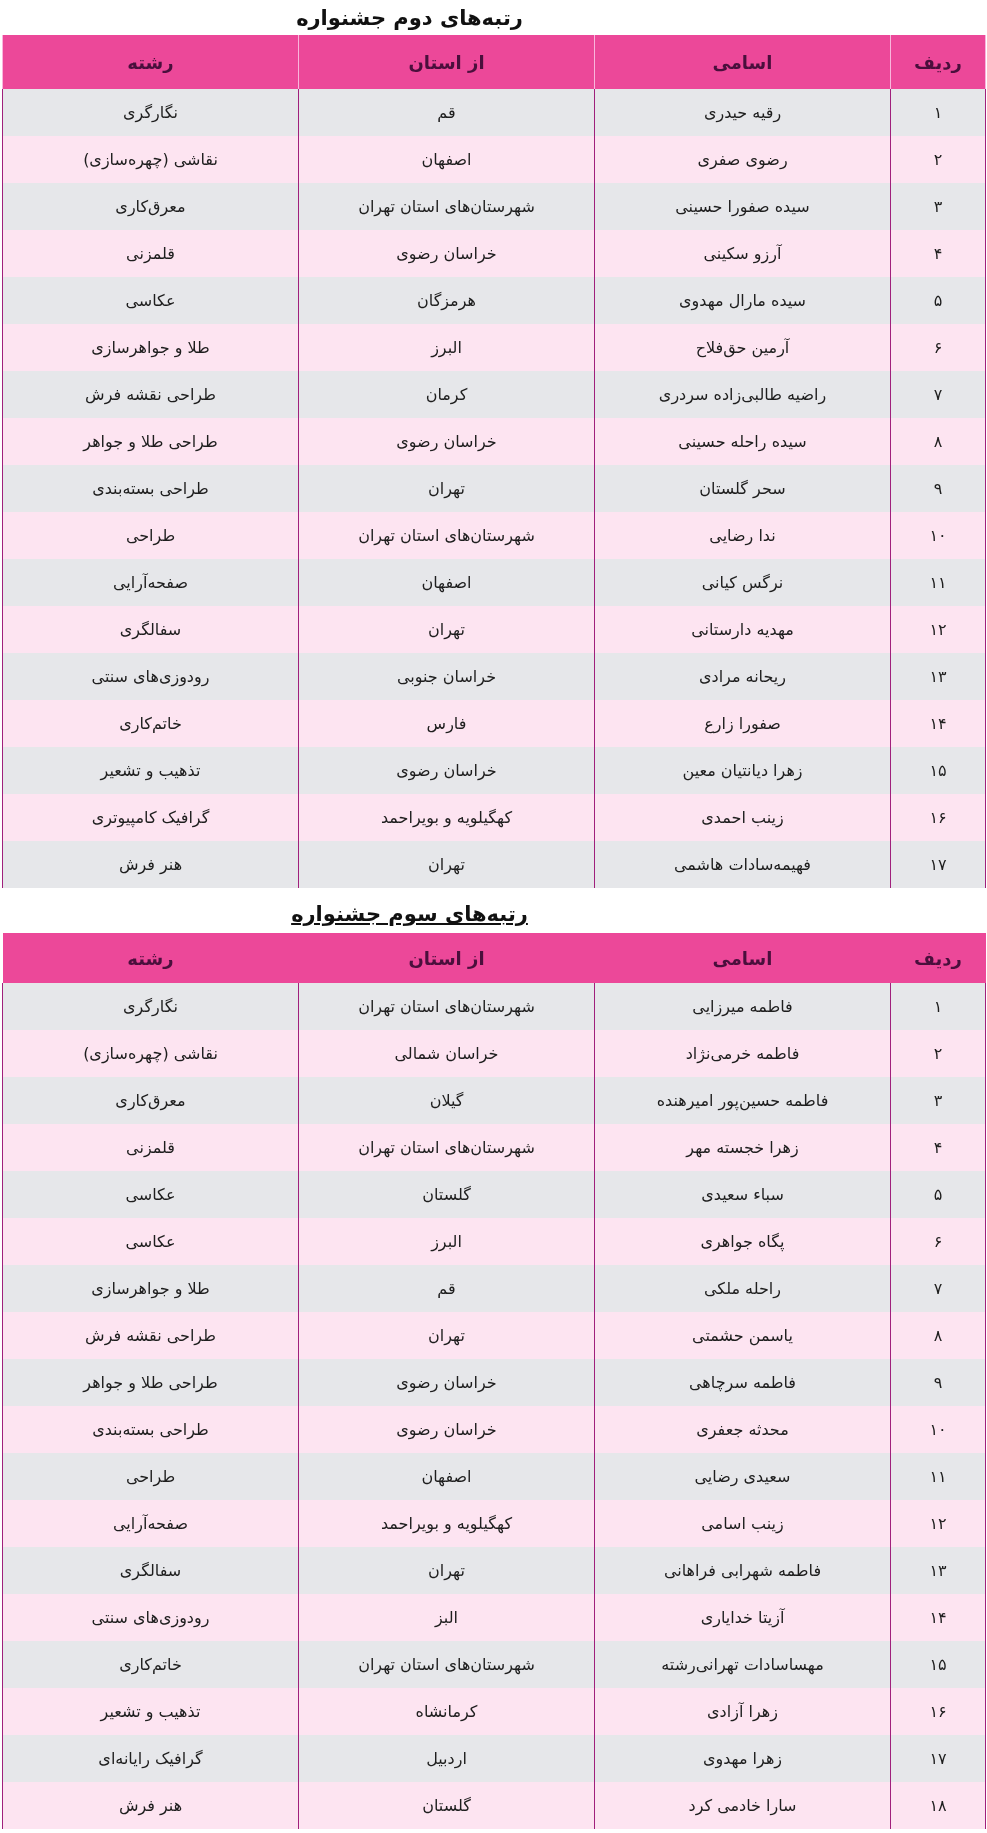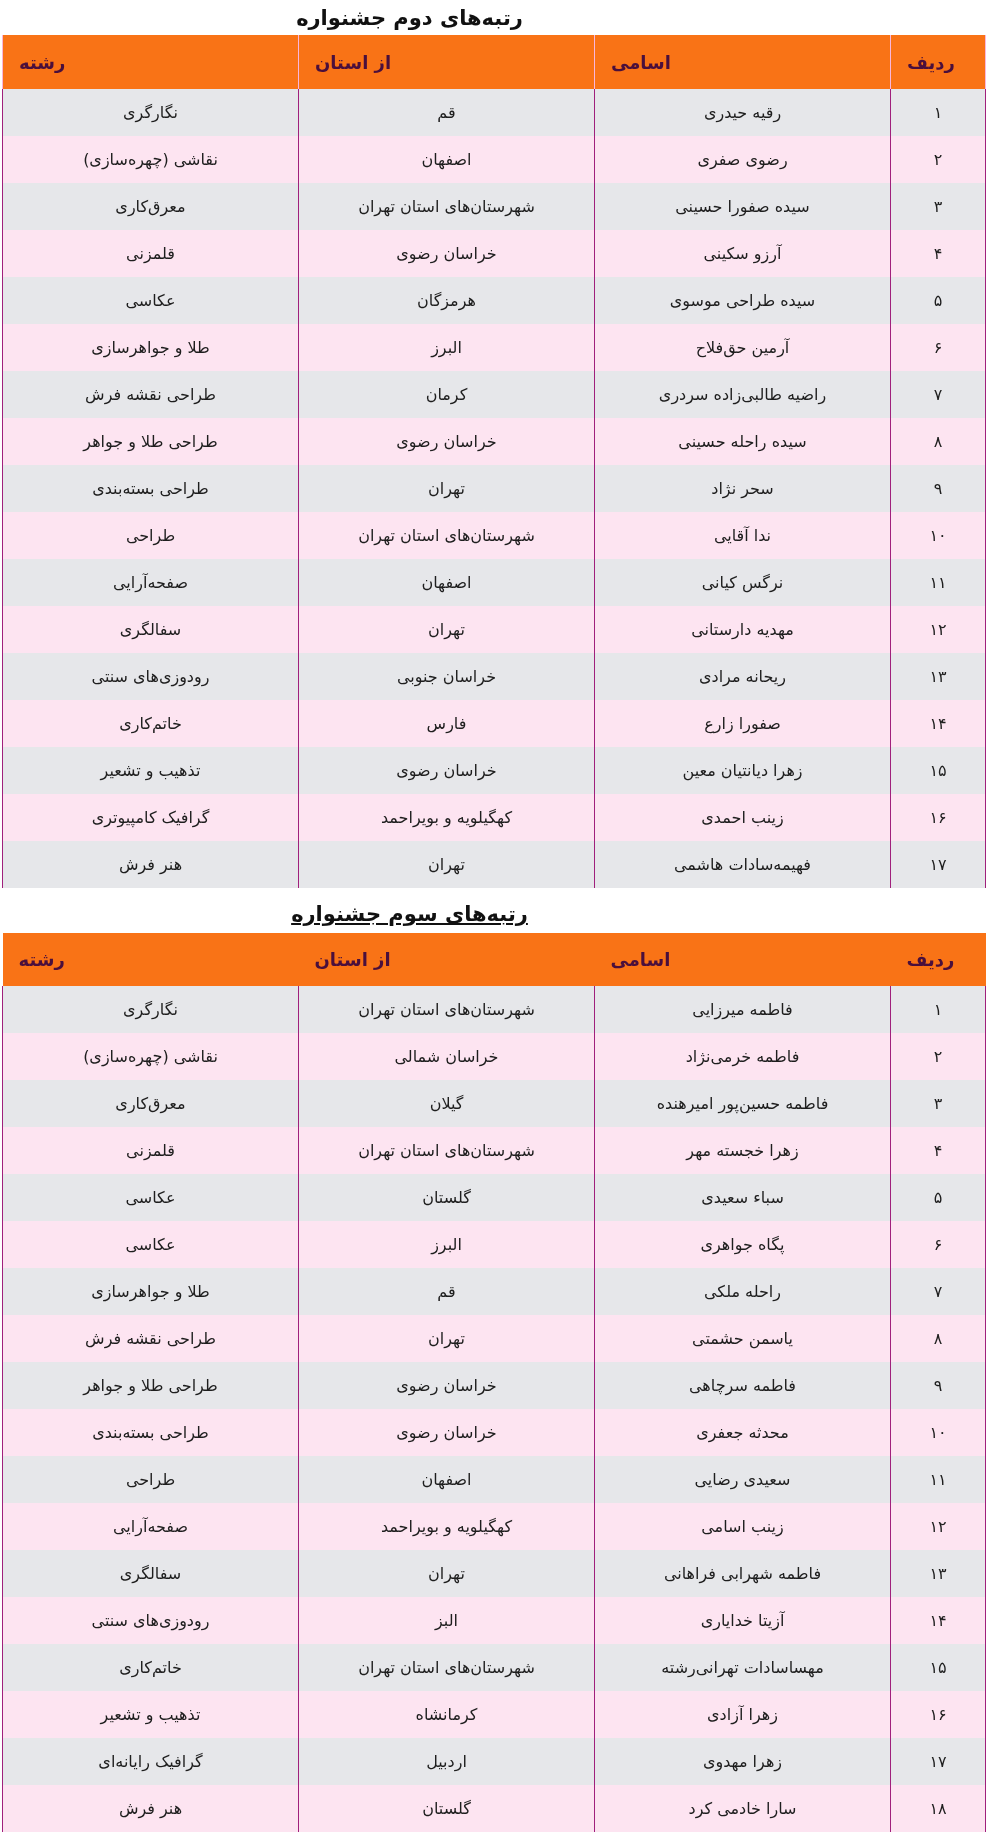--- a/index.html
+++ b/index.html
@@ -34,26 +34,26 @@
       border-collapse: collapse;
       table-layout: fixed;
       direction: rtl;
     }
     table.rank-table col.c-idx { width: 95px; }
     table.rank-table col.c-name { width: 296px; }
     table.rank-table col.c-prov { width: 296px; }
     table.rank-table col.c-field { width: 296px; }
 
     table.rank-table thead th {
-      background: #f97316;
+      background: #ec4899;
       color: #4a0f3c;
       font-weight: bold;
       font-size: 18px;
-      text-align: left;
-      padding: 16px;
+      text-align: center;
+      padding: 0;
       border-left: 1px solid #f9b6dc;
       border-right: 1px solid #f9b6dc;
     }
     table.rank-table.no-head-dividers thead th {
       border-left: none;
       border-right: none;
     }
     table.rank-table tbody td {
       font-size: 16px;
       color: #1e1e1e;
@@ -112,21 +112,21 @@
         <td>معرق‌کاری</td>
       </tr>
       <tr>
         <td>۴</td>
         <td>آرزو سکینی</td>
         <td>خراسان رضوی</td>
         <td>قلمزنی</td>
       </tr>
       <tr>
         <td>۵</td>
-        <td>سیده طراحی موسوی</td>
+        <td>سیده مارال مهدوی</td>
         <td>هرمزگان</td>
         <td>عکاسی</td>
       </tr>
       <tr>
         <td>۶</td>
         <td>آرمین حق‌فلاح</td>
         <td>البرز</td>
         <td>طلا و جواهرسازی</td>
       </tr>
       <tr>
@@ -136,27 +136,27 @@
         <td>طراحی نقشه فرش</td>
       </tr>
       <tr>
         <td>۸</td>
         <td>سیده راحله حسینی</td>
         <td>خراسان رضوی</td>
         <td>طراحی طلا و جواهر</td>
       </tr>
       <tr>
         <td>۹</td>
-        <td>سحر نژاد</td>
+        <td>سحر گلستان</td>
         <td>تهران</td>
         <td>طراحی بسته‌بندی</td>
       </tr>
       <tr>
         <td>۱۰</td>
-        <td>ندا آقایی</td>
+        <td>ندا رضایی</td>
         <td>شهرستان‌های استان تهران</td>
         <td>طراحی</td>
       </tr>
       <tr>
         <td>۱۱</td>
         <td>نرگس کیانی</td>
         <td>اصفهان</td>
         <td>صفحه‌آرایی</td>
       </tr>
       <tr>

